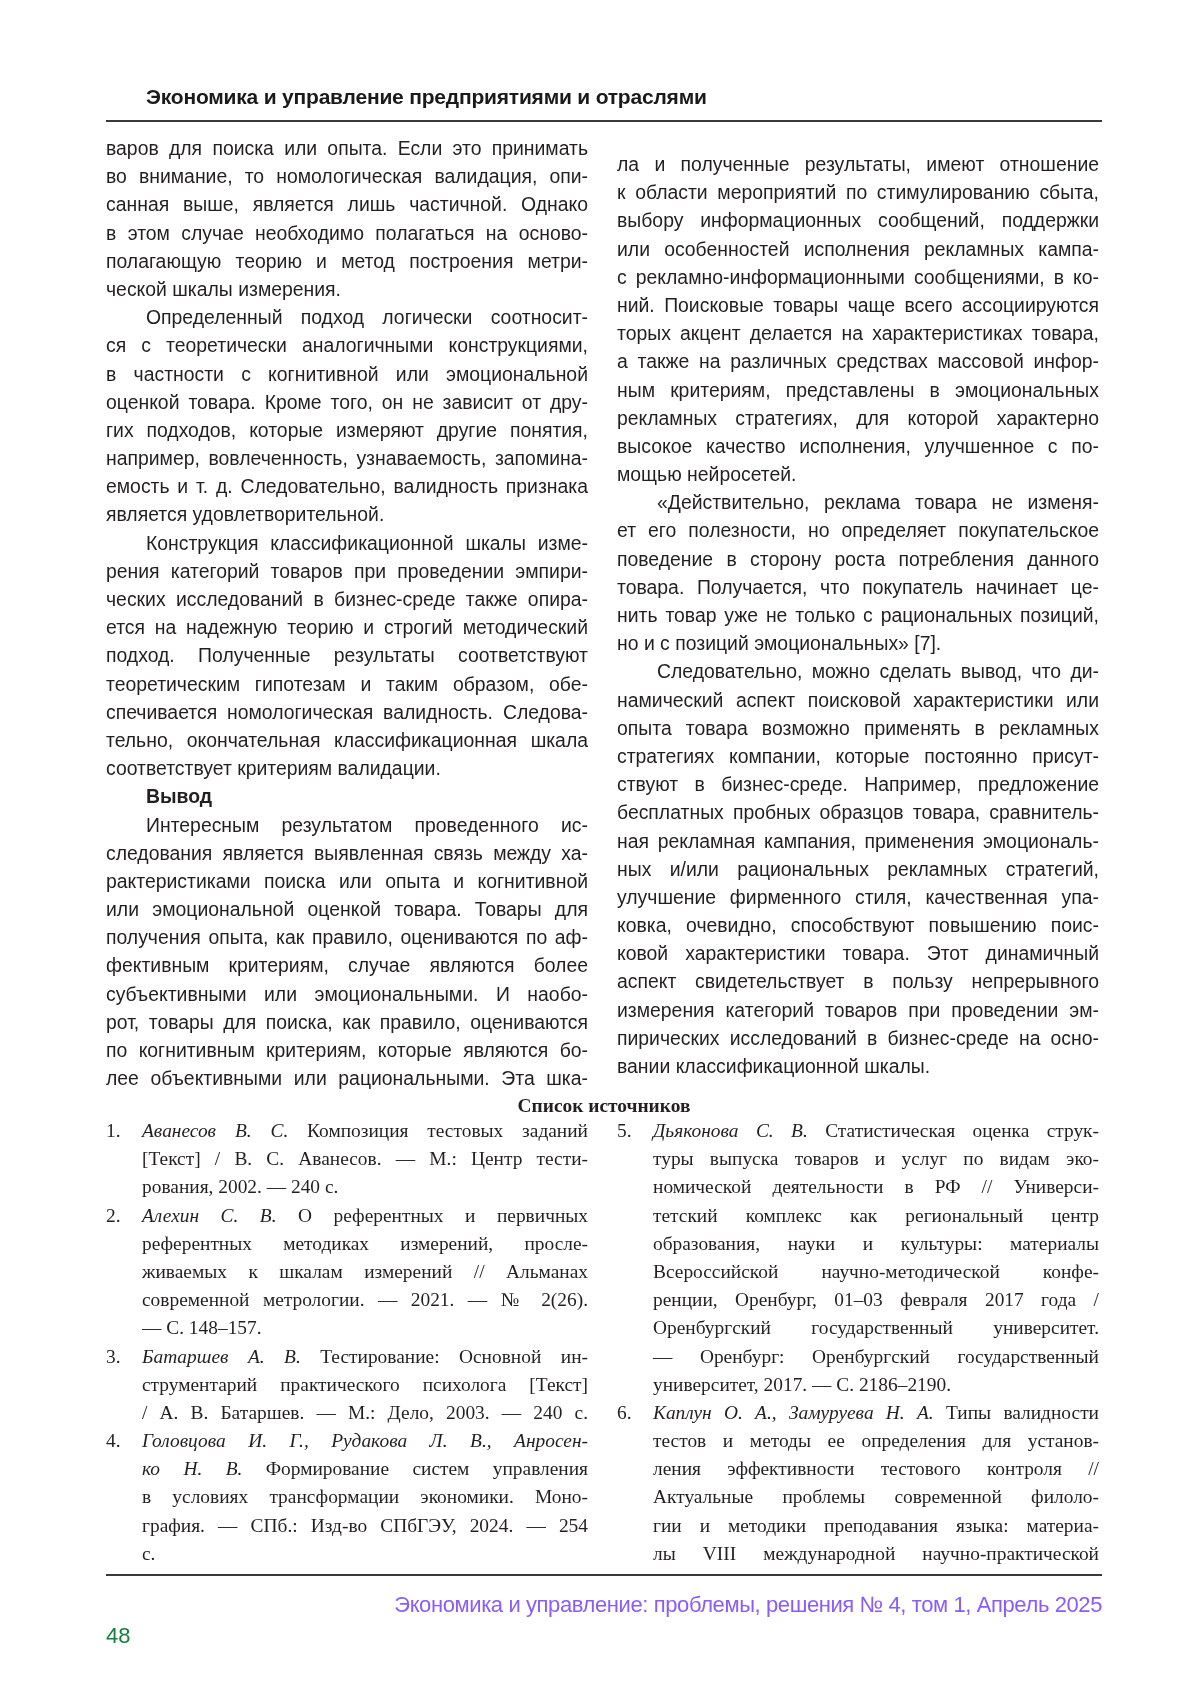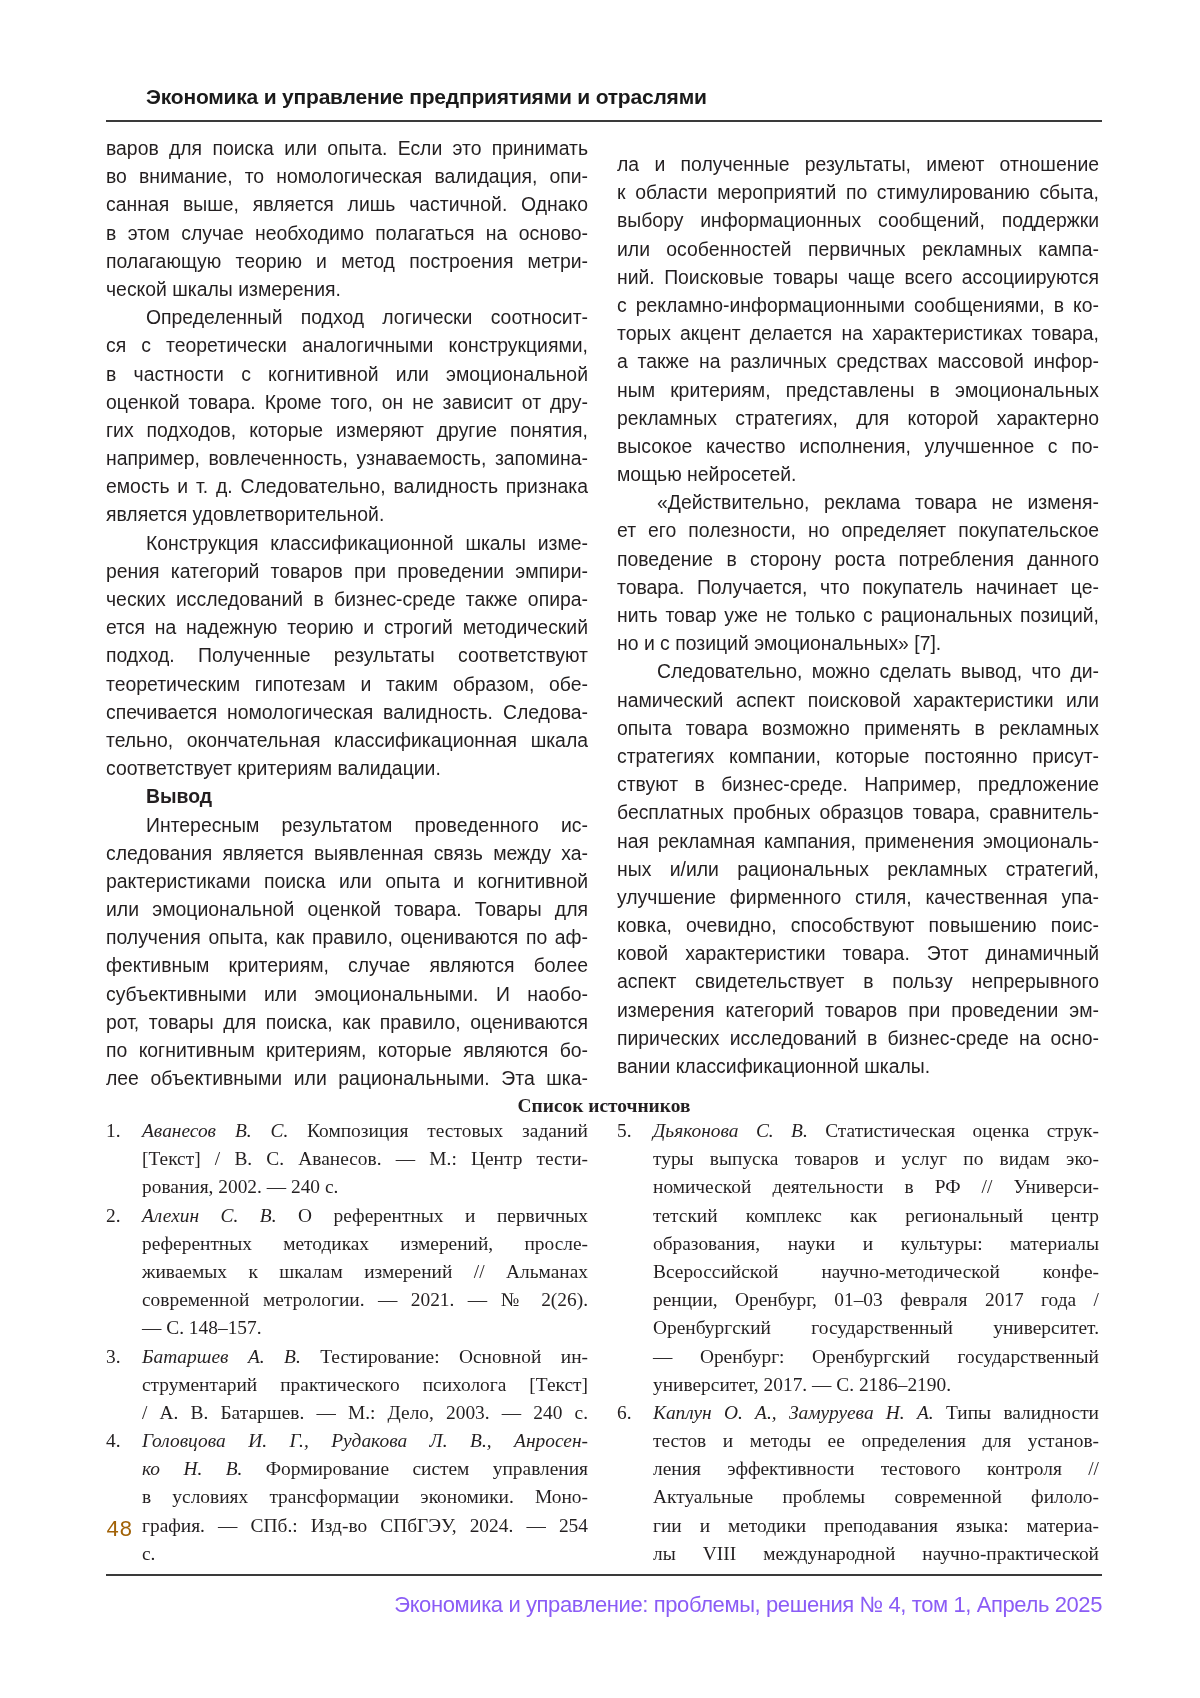--- a/index.html
+++ b/index.html
@@ -34,22 +34,22 @@
     position: absolute; width: 482px; top: 1117px;
     font-family: "Liberation Serif", serif; font-size: 19.4px; line-height: 28.2px; color: #231f20;
   }
   .refs-left { left: 106px; }
   .refs-right { left: 617px; }
   .ref { position: relative; padding-left: 36px; }
   .ref-num { position: absolute; left: 0; top: 0; }
   .ref i { font-style: italic; }
 
   .footer-page {
-    position: absolute; left: 106px; top: 1517px;
-    font-family: Liberation Mono, monospace; font-size: 22px; line-height: 28px; color: #a16207;
+    position: absolute; left: 106px; top: 1622px;
+    font-family: Liberation Sans, sans-serif; font-size: 22px; line-height: 28px; color: #15803d;
   }
   .footer-journal {
     position: absolute; right: 98px; top: 1591px;
     font-family: "Liberation Sans", sans-serif; font-size: 22px; line-height: 28px; color: #8b5cf6;
     letter-spacing: -0.4px;
   }
 </style>
 </head>
 <body>
 
@@ -92,23 +92,23 @@
     <span class="ln">субъективными или эмоциональными. И наобо-</span>
     <span class="ln">рот, товары для поиска, как правило, оцениваются</span>
     <span class="ln">по когнитивным критериям, которые являются бо-</span>
     <span class="ln">лее объективными или рациональными. Эта шка-</span>
   </div>
 
   <div class="col col-right">
     <span class="ln">ла и полученные результаты, имеют отношение</span>
     <span class="ln">к области мероприятий по стимулированию сбыта,</span>
     <span class="ln">выбору информационных сообщений, поддержки</span>
-    <span class="ln">или особенностей первичных рекламных кампа-</span>
+    <span class="ln">или особенностей исполнения рекламных кампа-</span>
+    <span class="ln">с рекламно-информационными сообщениями, в ко-</span>
     <span class="ln">ний. Поисковые товары чаще всего ассоциируются</span>
-    <span class="ln">с рекламно-информационными сообщениями, в ко-</span>
     <span class="ln">торых акцент делается на характеристиках товара,</span>
     <span class="ln">а также на различных средствах массовой инфор-</span>
     <span class="ln">ным критериям, представлены в эмоциональных</span>
     <span class="ln">рекламных стратегиях, для которой характерно</span>
     <span class="ln">высокое качество исполнения, улучшенное с по-</span>
     <span class="ln last">мощью нейросетей.</span>
     <span class="ln ind">«Действительно, реклама товара не изменя-</span>
     <span class="ln">ет его полезности, но определяет покупательское</span>
     <span class="ln">поведение в сторону роста потребления данного</span>
     <span class="ln">товара. Получается, что покупатель начинает це-</span>

